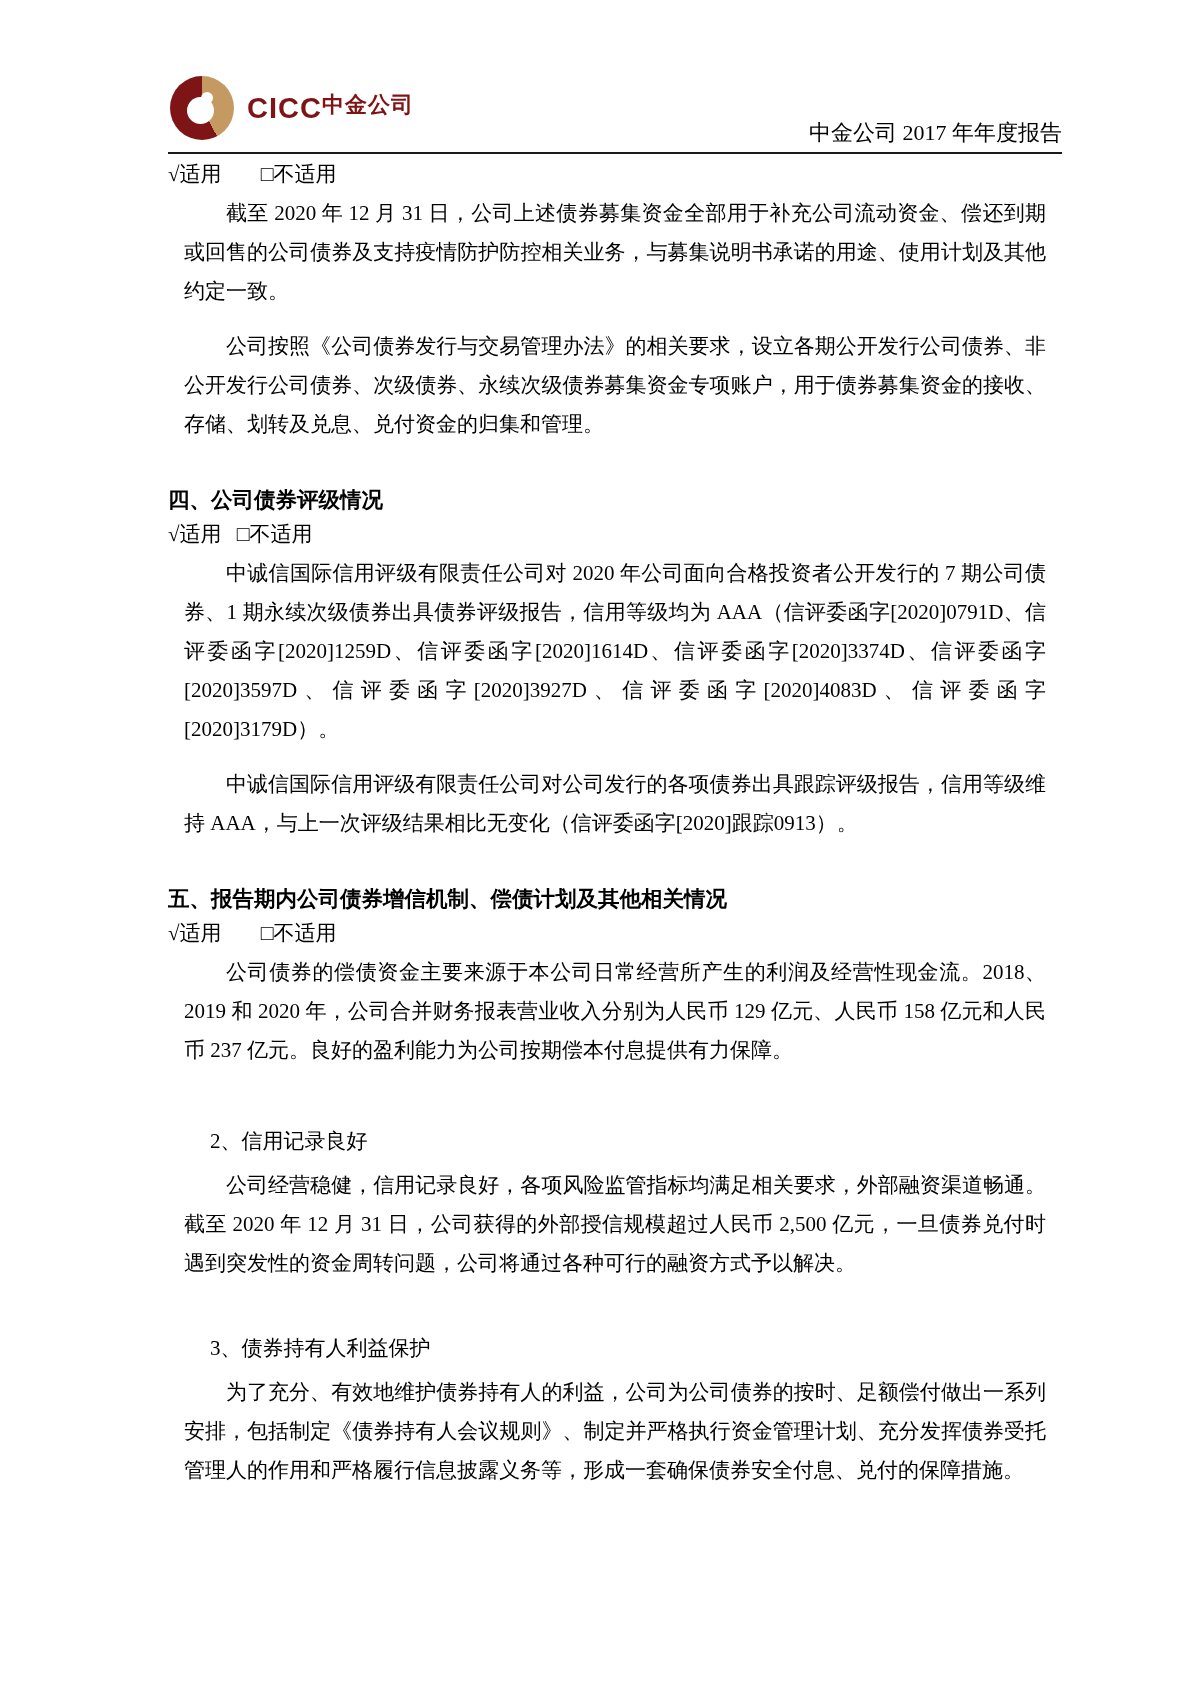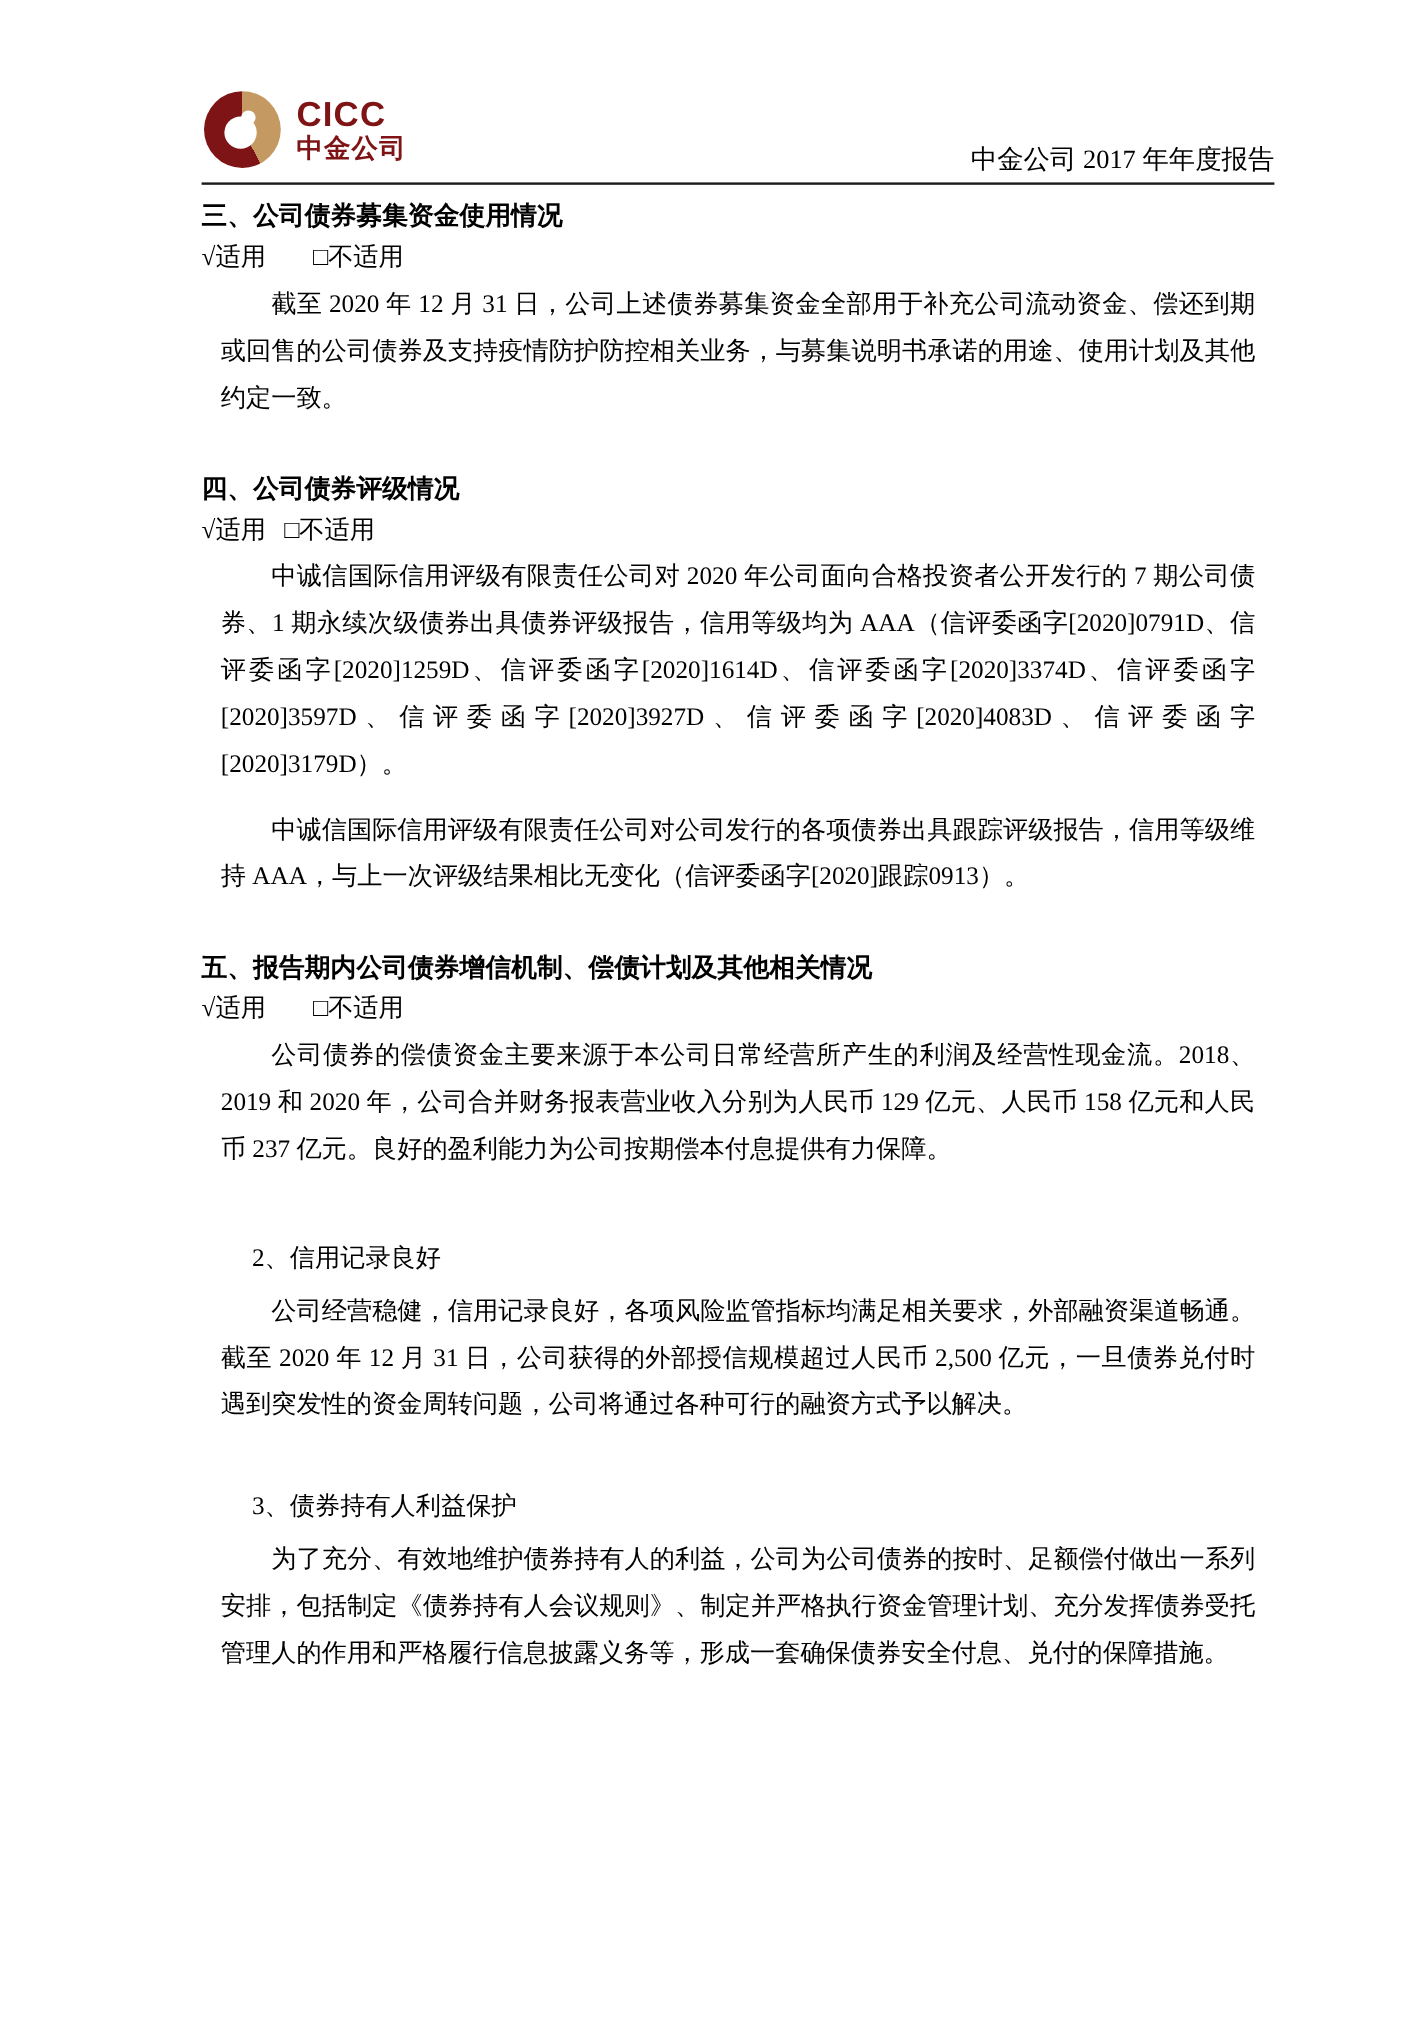--- a/index.html
+++ b/index.html
@@ -35,21 +35,21 @@
     content:""; position:absolute;
     width:27px; height:27px; border-radius:50%;
     background:#fff; left:17px; top:21px;
   }
   .logo-mark::before {
     content:""; position:absolute;
     width:12px; height:12px; border-radius:50%;
     background:#fff; left:31px; top:16px;
   }
   .logo-text {
-    display:flex; flex-direction:column; justify-content:center;
+    display:flex; flex-direction:row; justify-content:center;
     font-family:"Liberation Sans","DejaVu Sans",sans-serif;
     font-weight:bold; color:#7e1416; line-height:1.05;
   }
   .logo-en { font-size:29px; letter-spacing:1px; }
   .logo-zh { font-size:22px; letter-spacing:1px; }
   .header-title {
     position:absolute; right:0; bottom:4px;
     font-size:22px;
   }
   
@@ -96,26 +96,26 @@
       <div class="logo">
         <div class="logo-mark"></div>
         <div class="logo-text">
           <span class="logo-en">CICC</span>
           <span class="logo-zh">中金公司</span>
         </div>
       </div>
       <div class="header-title">中金公司 2017 年年度报告</div>
     </div>
 
-    <h2 class="sec-title">三、公司债券募集资金使用情况</h2>
     <div class="applicable-row">
       <span>√适用</span>
       <span class="na-wide">□不适用</span>
     </div>
     <p class="body-par">截至 2020 年 12 月 31 日，公司上述债券募集资金全部用于补充公司流动资金、偿还到期或回售的公司债券及支持疫情防护防控相关业务，与募集说明书承诺的用途、使用计划及其他约定一致。</p>
+    <p class="body-par">公司按照《公司债券发行与交易管理办法》的相关要求，设立各期公开发行公司债券、非公开发行公司债券、次级债券、永续次级债券募集资金专项账户，用于债券募集资金的接收、存储、划转及兑息、兑付资金的归集和管理。</p>
 
     <h2 class="sec-title gap-top">四、公司债券评级情况</h2>
     <div class="applicable-row">
       <span>√适用</span>
       <span class="na-narrow">□不适用</span>
     </div>
     <p class="body-par">中诚信国际信用评级有限责任公司对 2020 年公司面向合格投资者公开发行的 7 期公司债券、1 期永续次级债券出具债券评级报告，信用等级均为 AAA（信评委函字[2020]0791D、信评委函字[2020]1259D、信评委函字[2020]1614D、信评委函字[2020]3374D、信评委函字[2020]3597D、信评委函字[2020]3927D、信评委函字[2020]4083D、信评委函字[2020]3179D）。</p>
     <p class="body-par">中诚信国际信用评级有限责任公司对公司发行的各项债券出具跟踪评级报告，信用等级维持 AAA，与上一次评级结果相比无变化（信评委函字[2020]跟踪0913）。</p>
 
     <h2 class="sec-title gap-top">五、报告期内公司债券增信机制、偿债计划及其他相关情况</h2>

